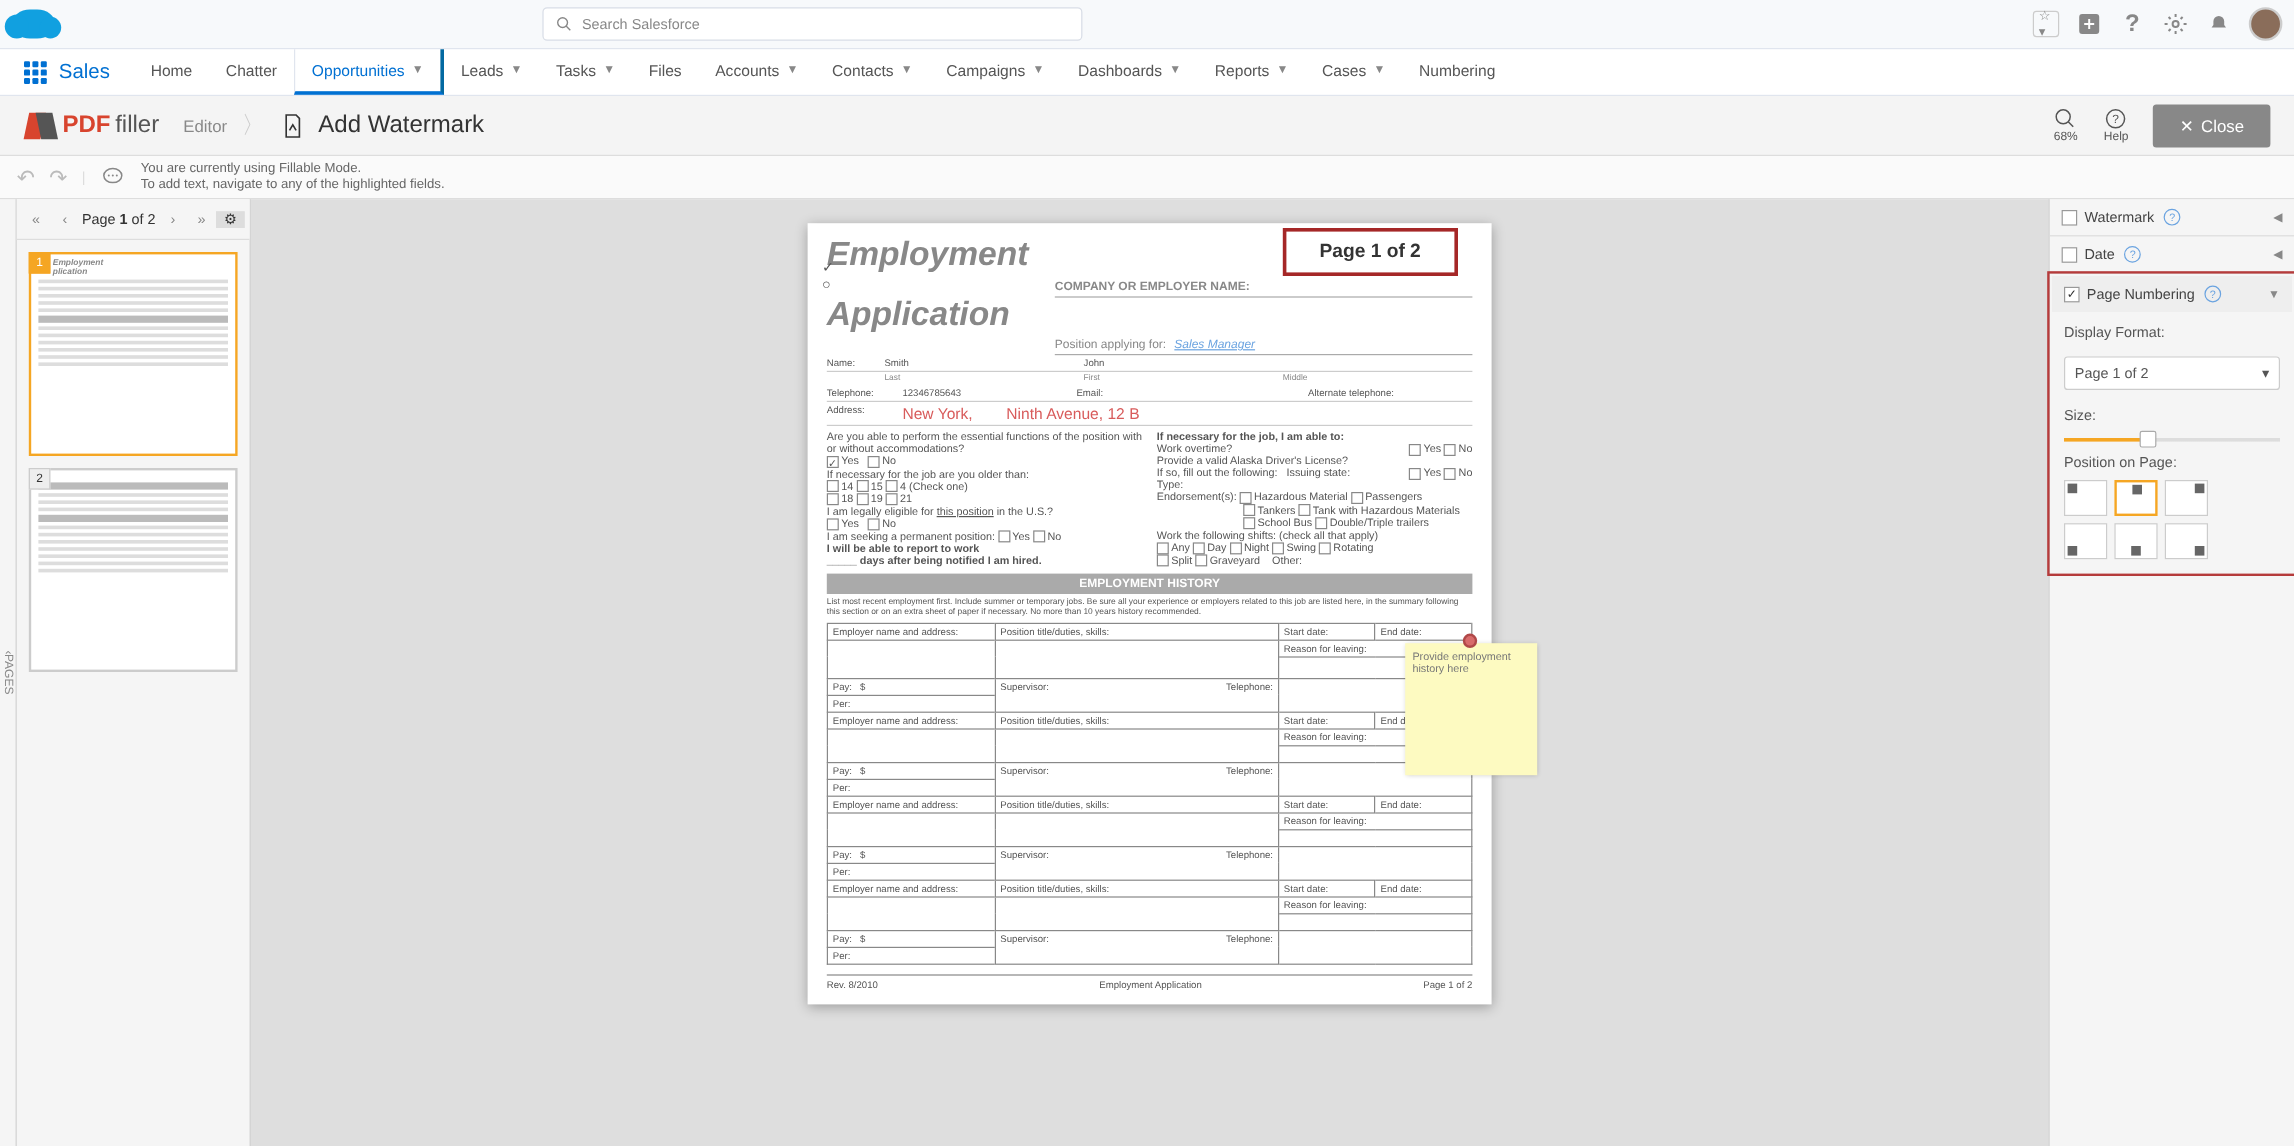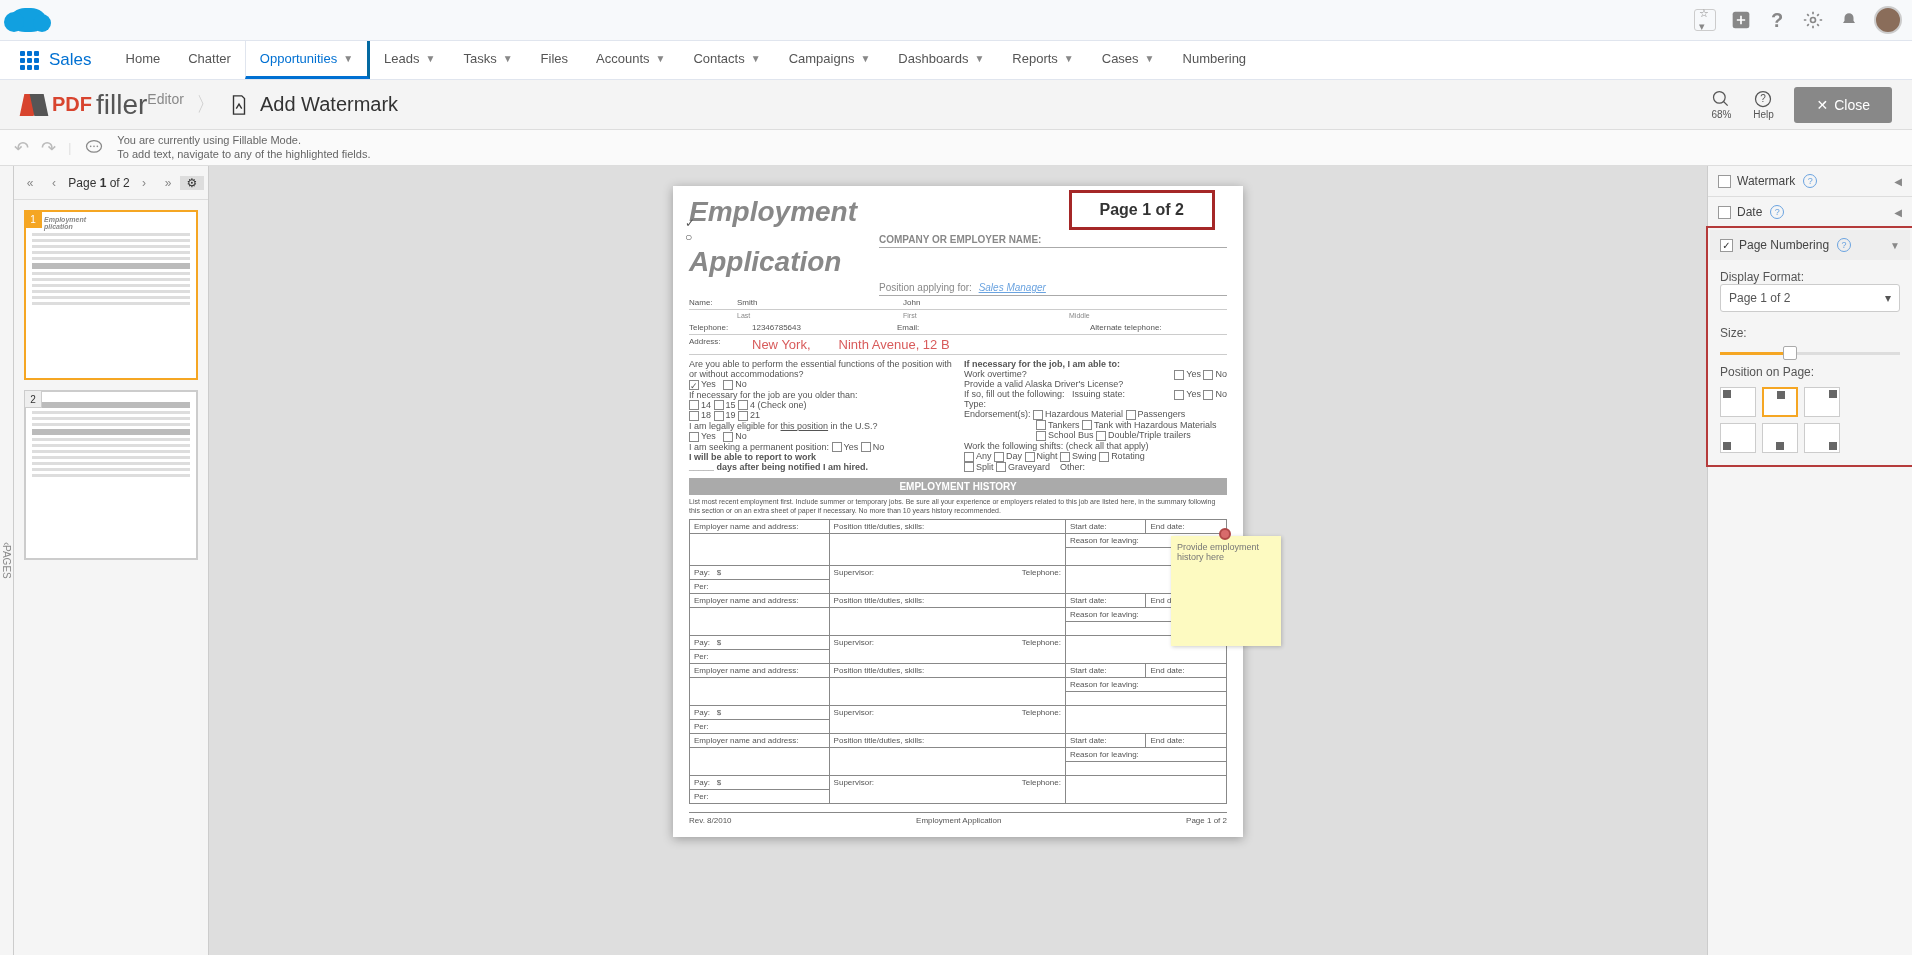--- a/index.html
+++ b/index.html
@@ -24,25 +24,25 @@
 .waffle span{background:#0070d2;width:5px;height:5px;border-radius:1px;}
 .sf-tabs { display:flex; height:100%; }
 .sf-tab { display:flex; align-items:center; padding:0 14px; color:#555; cursor:pointer; gap:6px; border-bottom:3px solid transparent; height:100%; font-size:13px;}
 .sf-tab.active { border-bottom-color:#0070d2; color:#0070d2; border-left:1px solid #e0e5ee;border-right:3px solid #0369a1;}
 .sf-tab .chev{font-size:10px;color:#888;}
 
 
 .pf-bar { display:flex; align-items:center; height:50px; background:#f4f4f4; border-bottom:1px solid #ddd; padding:0 20px; }
 .pf-logo { display:flex; align-items:center; gap:4px; font-weight:bold; }
 .pf-logo .pdf{color:#d8442e;font-size:20px;}
-.pf-logo .filler{color:#555;font-size:28px;font-weight:normal;}
+.pf-logo .filler{color:#555;font-size:20px;font-weight:normal;}
 .pf-logo-ico{width:28px;height:28px;position:relative;}
 .pf-logo-ico::before{content:"";position:absolute;left:2px;top:3px;width:14px;height:22px;background:#d8442e;transform:skewX(-12deg);}
 .pf-logo-ico::after{content:"";position:absolute;right:2px;top:3px;width:14px;height:22px;background:#555;transform:skewX(12deg);}
-.pf-crumb{color:#888;display:flex;gap:12px;font-size:14px;}
+.pf-crumb{margin-left:20px;color:#888;display:flex;align-items:center;gap:12px;font-size:14px;}
 .pf-crumb .sep{color:#ccc;font-size:20px;}
 .pf-action{display:flex;align-items:center;gap:10px;color:#333;font-size:20px;}
 .pf-right{margin-left:auto;display:flex;align-items:center;gap:20px;}
 .pf-zoom{display:flex;flex-direction:column;align-items:center;font-size:10px;color:#555;}
 .pf-help{display:flex;flex-direction:column;align-items:center;font-size:10px;color:#555;}
 .pf-close{background:#888;color:#fff;padding:10px 22px;border-radius:3px;font-size:14px;display:flex;align-items:center;gap:6px;cursor:pointer;}
 
 
 .info-bar{display:flex;align-items:center;height:36px;background:#fafafa;border-bottom:1px solid #ddd;padding:0 14px;gap:12px;}
 .info-bar .undo,.info-bar .redo{color:#bbb;font-size:18px;cursor:pointer;}
@@ -107,20 +107,27 @@
 .pos-btn .dot{position:absolute;width:8px;height:8px;background:#666;}
 .highlight-box{border:2px solid #b53b3b;margin:-2px;padding:2px;}
 
 svg{display:block;}
 </style>
 </head>
 <body>
 
 <div class="sf-header">
   <div class="sf-cloud"></div>
+  <div class="sf-search">
+    <svg width="14" height="14" viewBox="0 0 24 24">
+        <circle cx="10" cy="10" r="7" fill="none" stroke="#888" stroke-width="2"></circle>
+        <line x1="15" y1="15" x2="21" y2="21" stroke="#888" stroke-width="2"></line>
+      </svg>
+    <span>Search Salesforce</span>
+  </div>
   <div class="sf-right-icons">
     <div class="ico" style="border:1px solid #ccc;border-radius:3px;padding:0 4px;font-size:11px;"> ☆ ▾</div>
     <div class="ico">
         <svg width="20" height="20" viewBox="0 0 24 24">
           <rect x="2" y="2" width="20" height="20" rx="3" fill="#888"></rect>
           <path d="M12 7v10M7 12h10" stroke="#fff" stroke-width="2"></path>
         </svg>
       </div>
     <div class="ico" style="font-size:20px;font-weight:bold;color:#888;">?</div>
     <div class="ico">
@@ -495,21 +502,21 @@
       </div>
     </div>
     <div class="rp-section highlight-box" style="border:2px solid #b53b3b;">
       <div class="rp-header" style="background:#eee;">
         <span class="cb">✓</span>
         <span>Page Numbering</span>
         <span class="info">?</span>
         <span class="arr">▼</span>
       </div>
       <div class="rp-body">
-        <div style="margin-bottom:0;">Display Format:</div>
+        <div style="margin-bottom:13px;">Display Format:</div>
         <div class="rp-select">
           <span>Page 1 of 2</span>
           <span>▾</span>
         </div>
         <div style="margin-top:14px;">Size:</div>
         <div class="slider-track">
             <div class="slider-knob"></div>
           </div>
         <div style="margin-top:10px;margin-bottom:8px;">Position on Page:</div>
         <div class="pos-grid">

